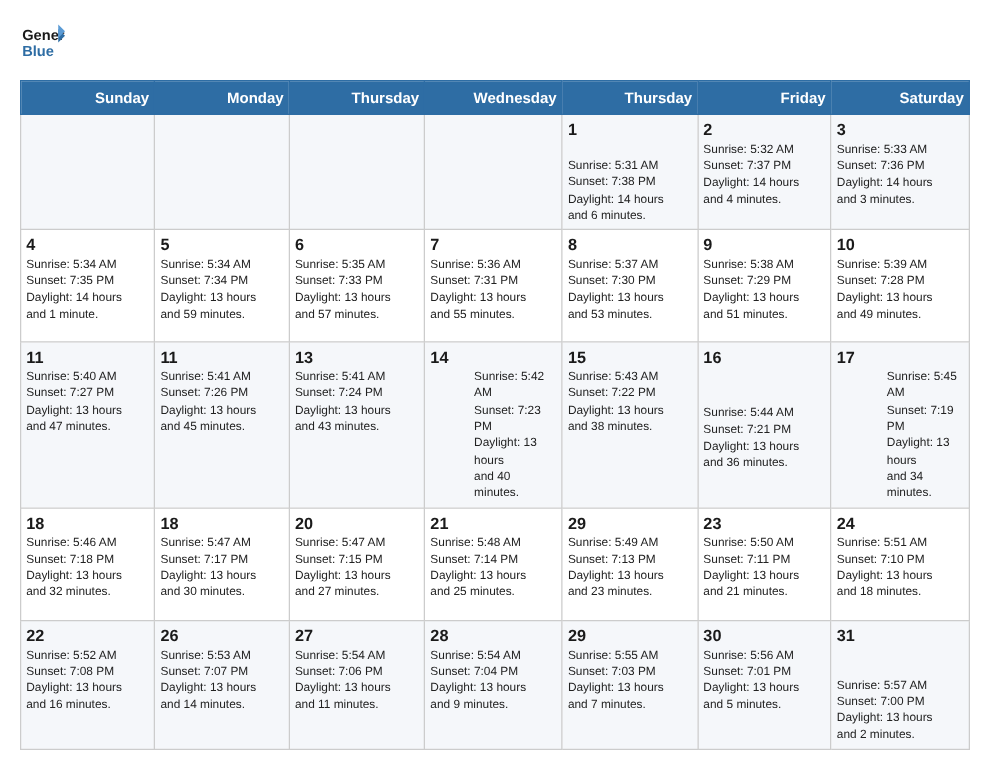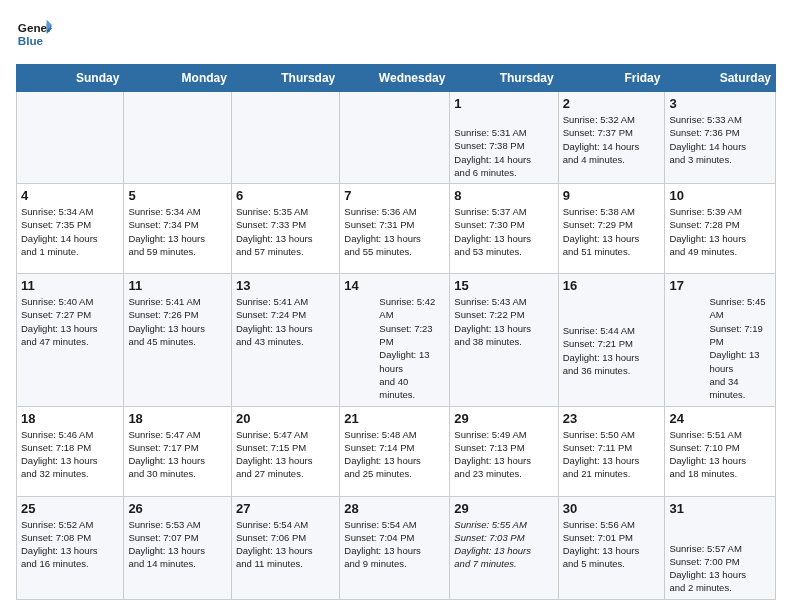--- a/index.html
+++ b/index.html
@@ -290,21 +290,21 @@
         <td>
           <span class="day-num">24</span>
           <div class="day-info" style="white-space: pre-line;">Sunrise: 5:51 AM
 Sunset: 7:10 PM
 Daylight: 13 hours
 and 18 minutes.</div>
         </td>
       </tr>
       <tr>
         <td>
-          <span class="day-num">25</span>
+          <span class="day-num">22</span>
           <div class="day-info" style="white-space: pre-line;">Sunrise: 5:52 AM
 Sunset: 7:08 PM
 Daylight: 13 hours
 and 16 minutes.</div>
         </td>
         <td>
           <span class="day-num">26</span>
           <div class="day-info" style="white-space: pre-line;">Sunrise: 5:53 AM
 Sunset: 7:07 PM
 Daylight: 13 hours
@@ -319,21 +319,21 @@
         </td>
         <td>
           <span class="day-num">28</span>
           <div class="day-info" style="white-space: pre-line;">Sunrise: 5:54 AM
 Sunset: 7:04 PM
 Daylight: 13 hours
 and 9 minutes.</div>
         </td>
         <td>
           <span class="day-num">29</span>
-          <div class="day-info" style="white-space: pre-line; font-style: italic;">Sunrise: 5:55 AM
+          <div class="day-info" style="white-space: pre-line;">Sunrise: 5:55 AM
 Sunset: 7:03 PM
 Daylight: 13 hours
 and 7 minutes.</div>
         </td>
         <td>
           <span class="day-num">30</span>
           <div class="day-info" style="white-space: pre-line;">Sunrise: 5:56 AM
 Sunset: 7:01 PM
 Daylight: 13 hours
 and 5 minutes.</div>

